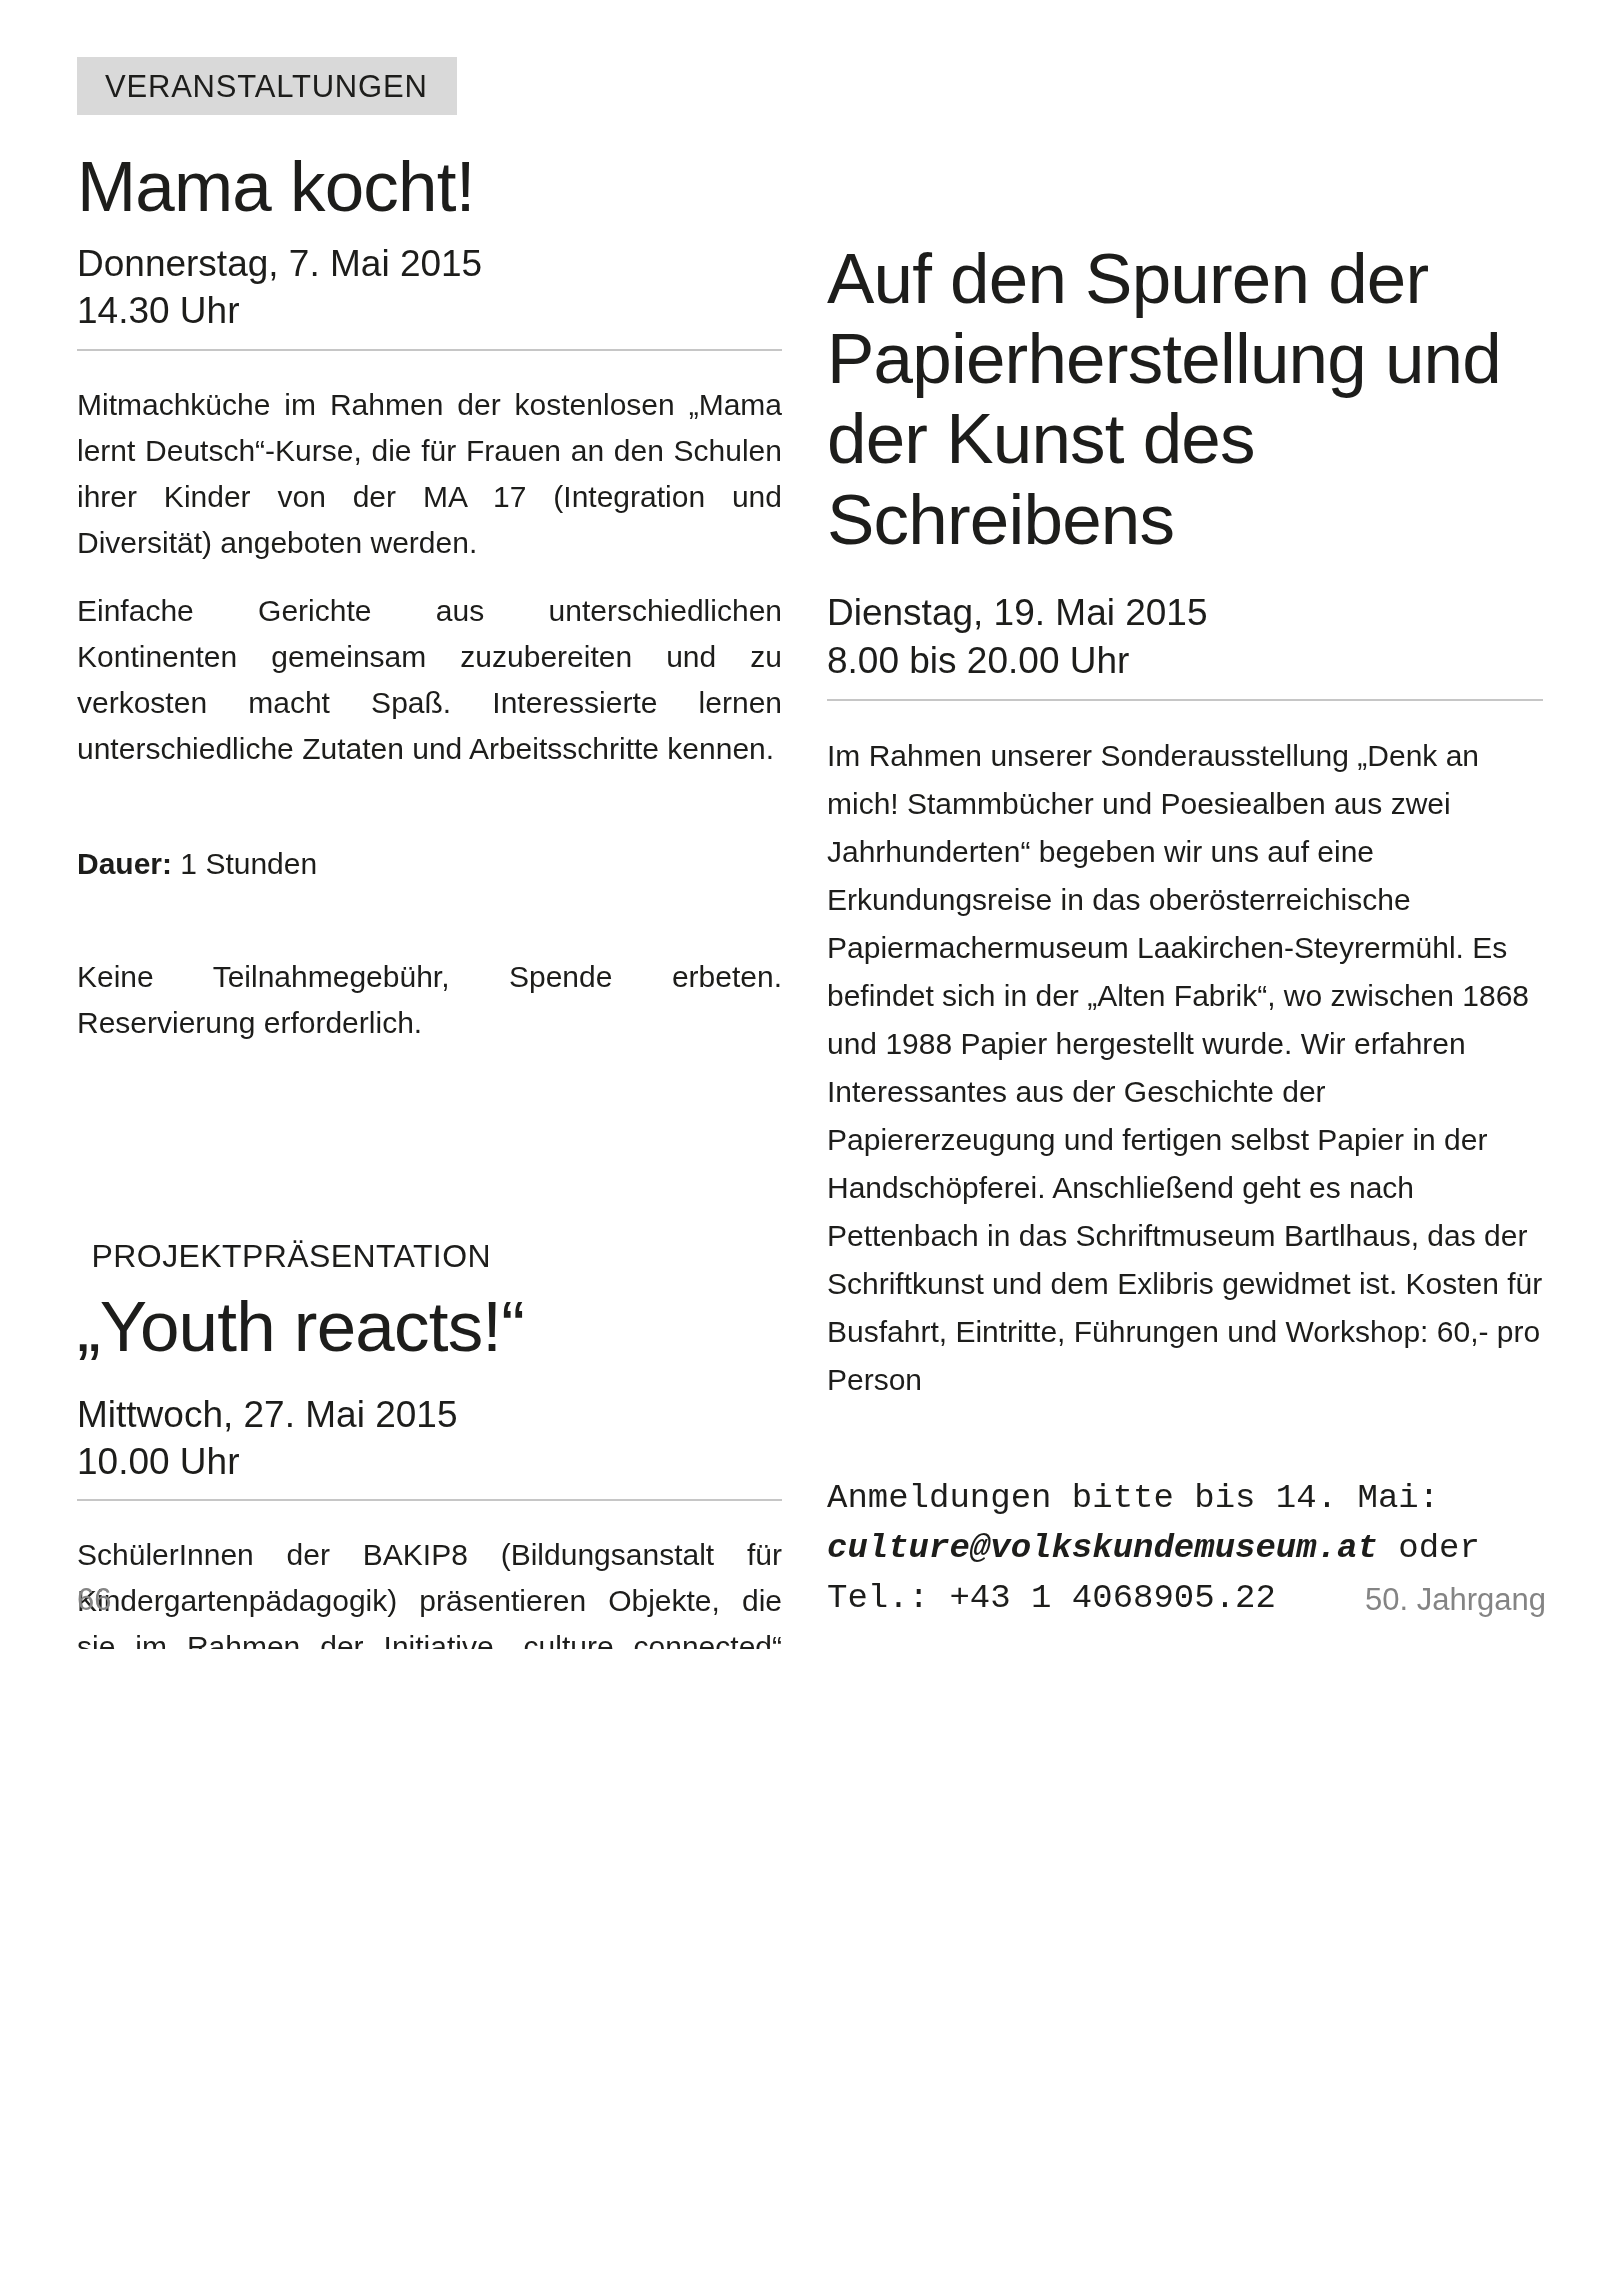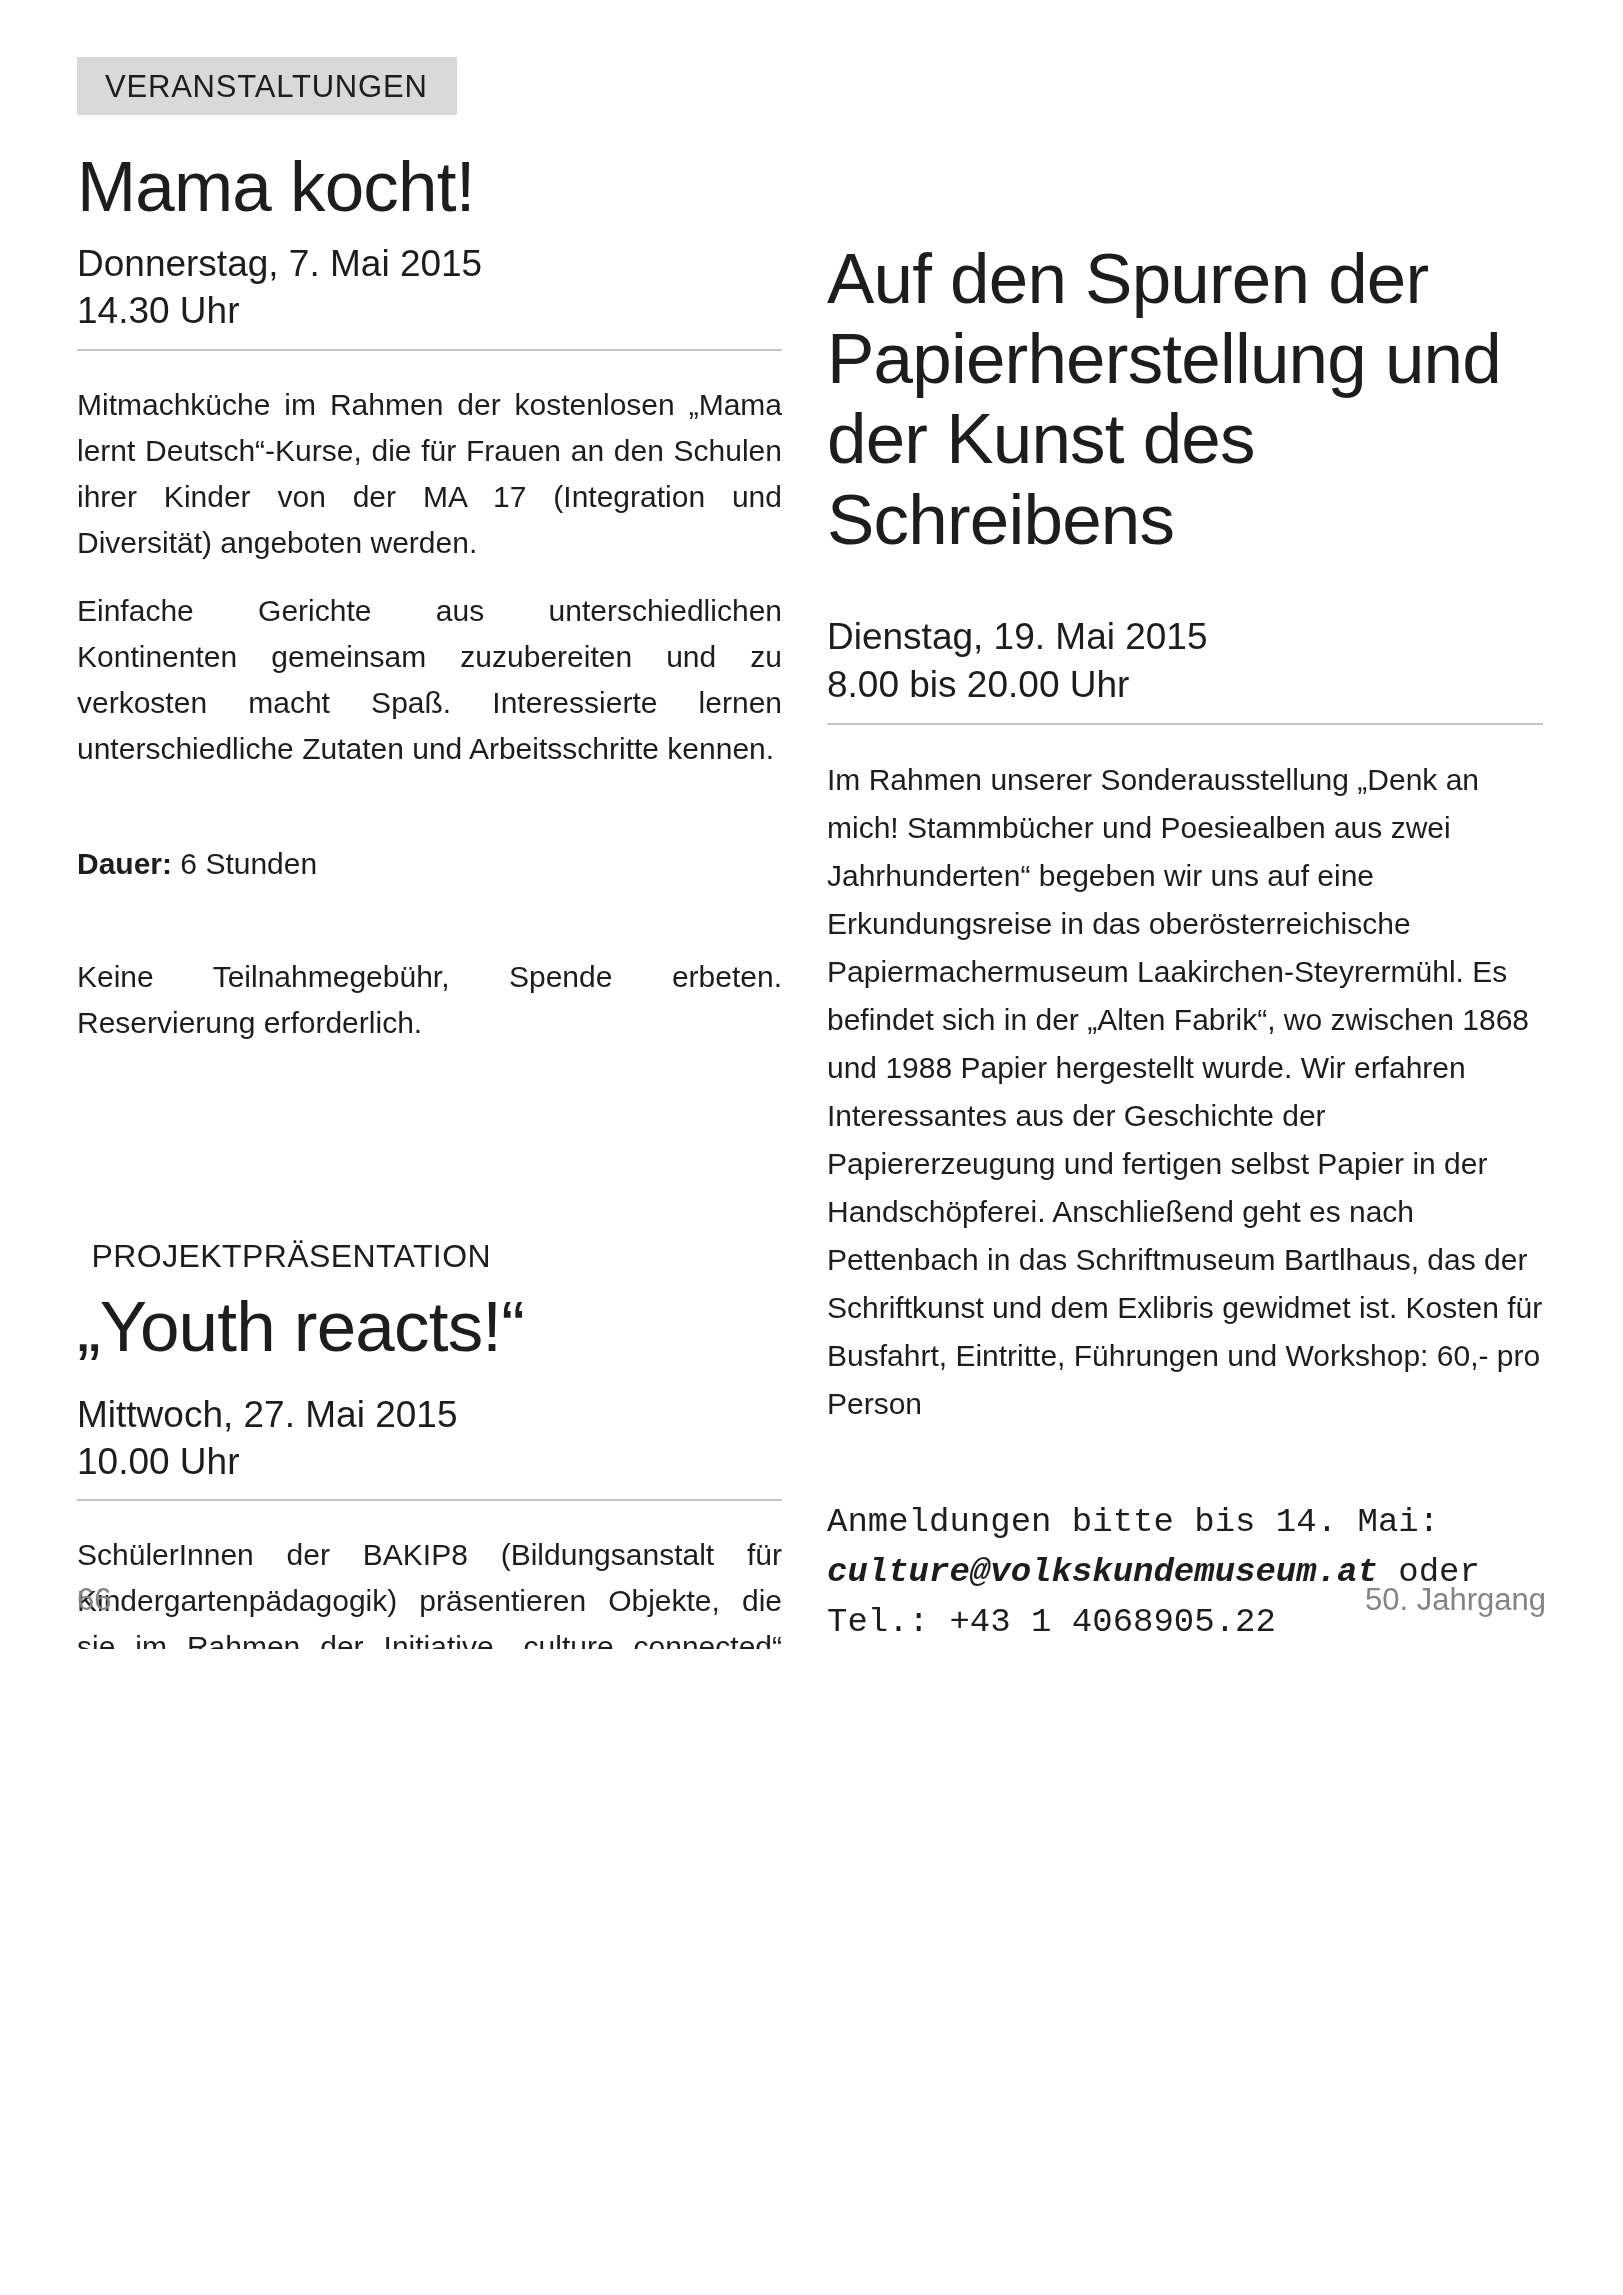--- a/index.html
+++ b/index.html
@@ -68,21 +68,21 @@
     hyphens: auto;
   }
   .follow   { margin-top: 22px; }
   .duration { margin-top: 69px; }
   .note     { margin-top: 67px; }
   .second   { margin-top: 191px; }
   .second .title { margin-top: 11.4px; }
   .second .datetime { margin-top: 24px; }
 
   .col-right .body { line-height: 48px; }
-  .col-right .datetime { margin-top: 53px; line-height: 48px; }
+  .col-right .datetime { margin-top: 29px; line-height: 48px; }
   .registration {
     margin-top: 69px;
     font-size: 34px;
     line-height: 50px;
     font-family: Liberation Mono, monospace;
   }
   .registration p { margin: 0; }
   .email {
     font-weight: 700;
     font-style: italic;
@@ -110,21 +110,21 @@
 
       <section>
         <h1 class="title h1">Mama kocht!</h1>
         <div class="datetime">
           <div>Donnerstag, 7. Mai 2015</div>
           <div>14.30 Uhr</div>
         </div>
         <hr class="rule">
         <p class="body justify">Mitmachküche im Rahmen der kostenlosen „Mama lernt Deutsch“-Kurse, die für Frauen an den Schulen ihrer Kinder von der MA 17 (Integration und Diversität) angeboten werden.</p>
         <p class="body justify follow">Einfache Gerichte aus unterschiedlichen Kontinenten gemeinsam zuzubereiten und zu verkosten macht Spaß. Interessierte lernen unterschiedliche Zutaten und Arbeitsschritte kennen.</p>
-        <p class="body duration"><strong>Dauer:</strong><span> 6 Stunden</span></p>
+        <p class="body duration"><strong>Dauer:</strong><span> 1 Stunden</span></p>
         <p class="body justify note">Keine Teilnahmegebühr, Spende erbeten. Reservierung erforderlich.</p>
       </section>
 
       <section class="second">
         <div class="label">PROJEKTPRÄSENTATION</div>
         <h2 class="title">„Youth reacts!“</h2>
         <div class="datetime">
           <div>Mittwoch, 27. Mai 2015</div>
           <div>10.00 Uhr</div>
         </div>

